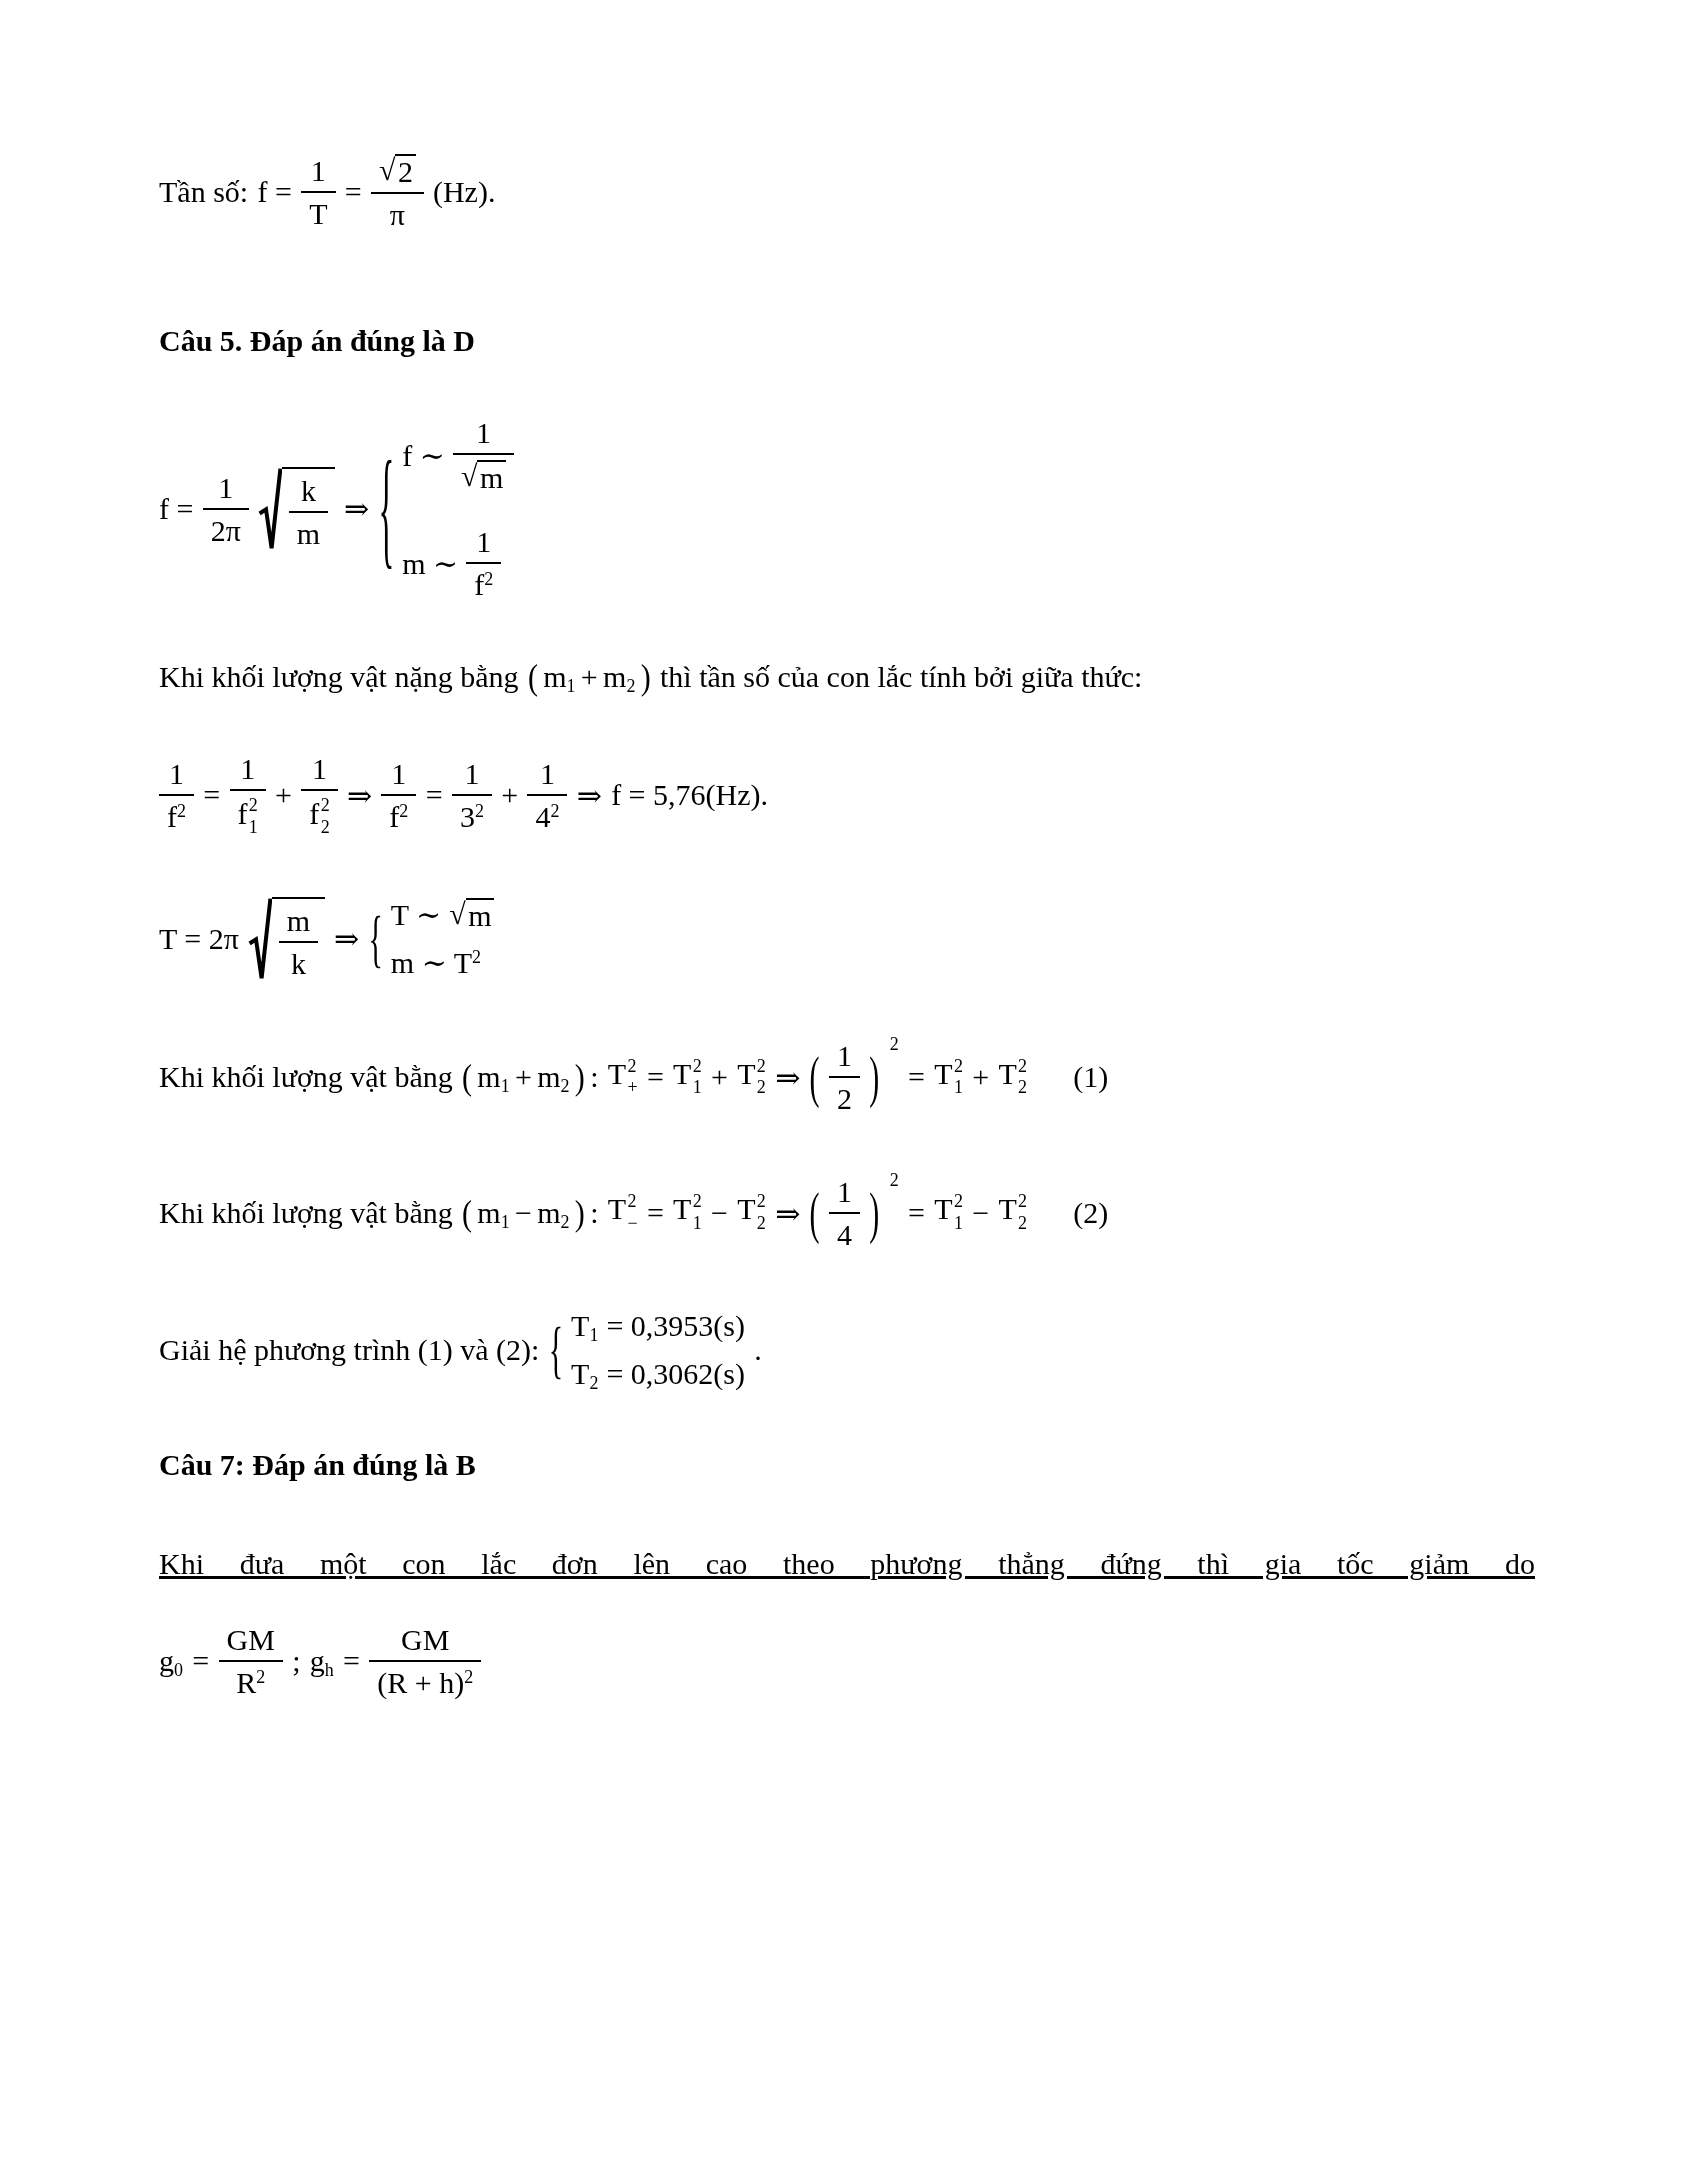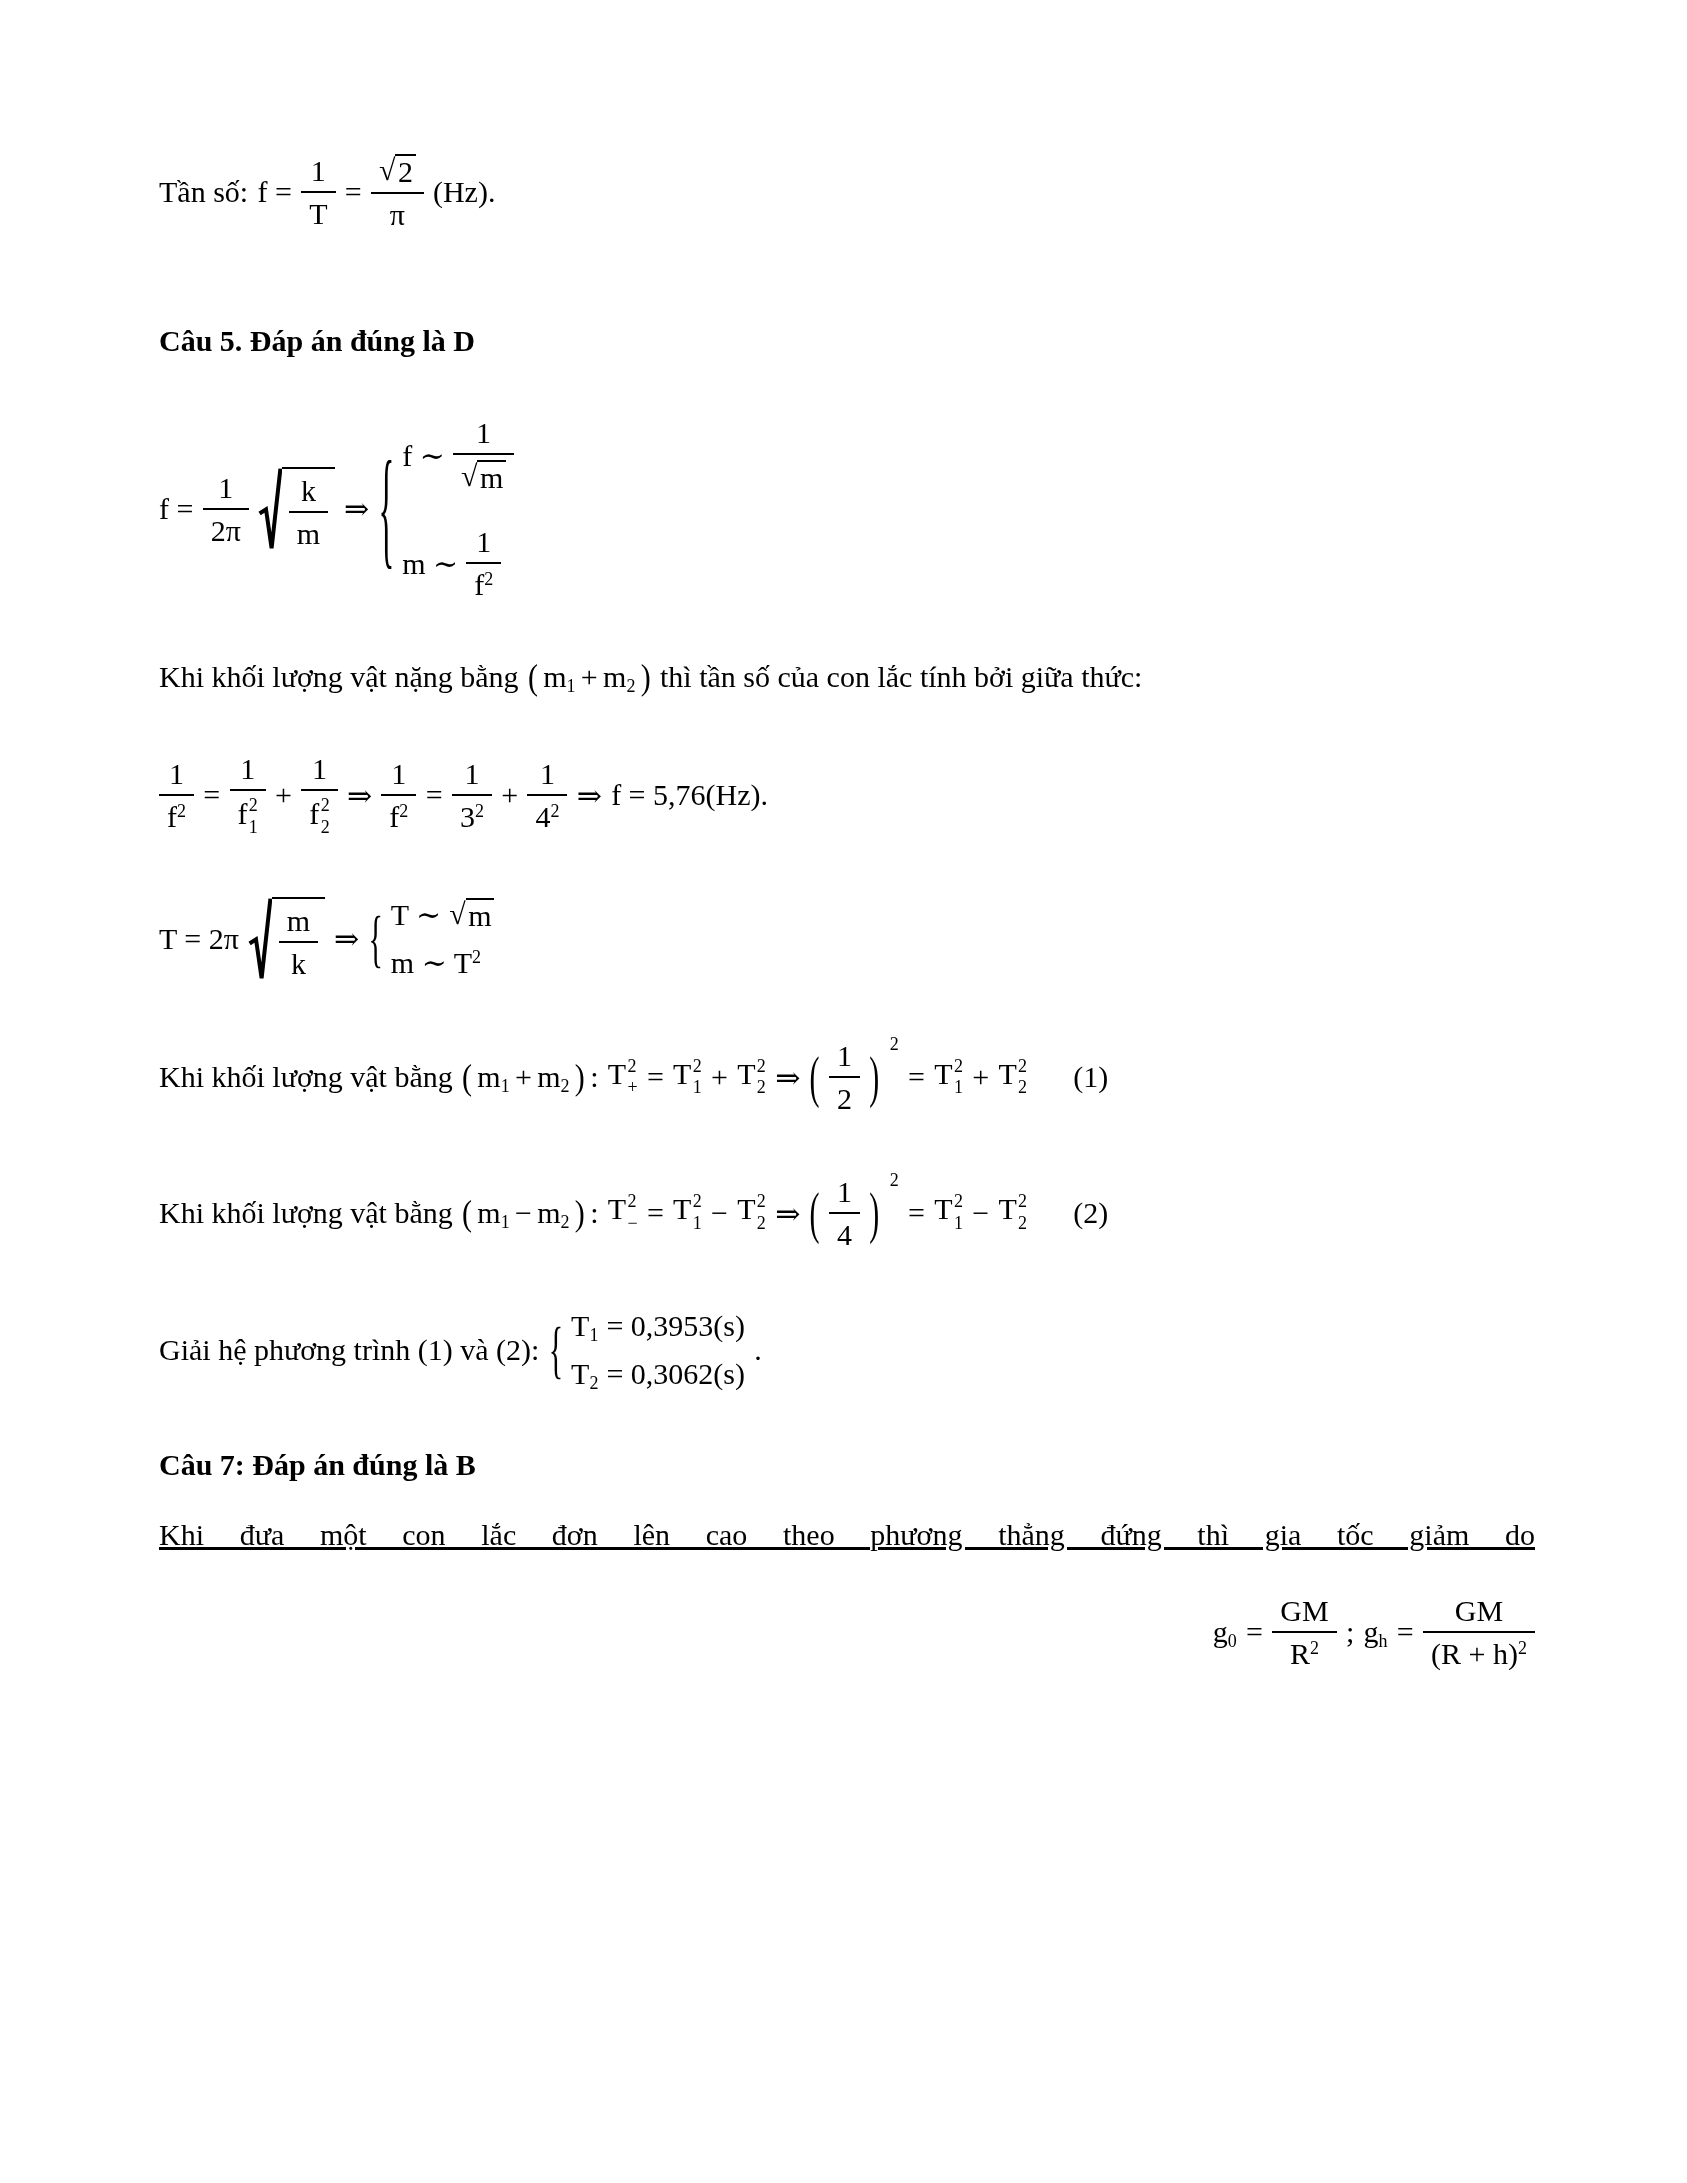--- a/index.html
+++ b/index.html
@@ -302,24 +302,24 @@
         </span>
         <span class="row">
           <span class="tok"><span>T</span><sub>2</sub></span>
           <span class="tok">= 0,3062(s)</span>
         </span>
       </span>
     </span>
     <span class="tok">.</span>
   </div>
 
-  <div class="block heading" style="margin-bottom:31px;">Câu 7: Đáp án đúng là B</div>
+  <div class="block heading" style="margin-bottom:60px;">Câu 7: Đáp án đúng là B</div>
   <div class="block para justify" style="margin-bottom:37px;text-decoration:underline;">Khi đưa một con lắc đơn lên cao theo phương thẳng đứng thì gia tốc giảm do</div>
 
-  <div class="block mathline" style="margin-bottom:0;justify-content:flex-end;">
+  <div class="block mathline" style="margin-bottom:0;">
     <span class="tok"><span>g</span><sub>0</sub></span>
     <span class="tok">=</span>
     <span class="frac">
       <span class="num">GM</span>
       <span class="den"><span class="tok"><span>R</span><sup>2</sup></span></span>
     </span>
     <span class="tok">;</span>
     <span class="tok"><span>g</span><sub>h</sub></span>
     <span class="tok">=</span>
     <span class="frac">

